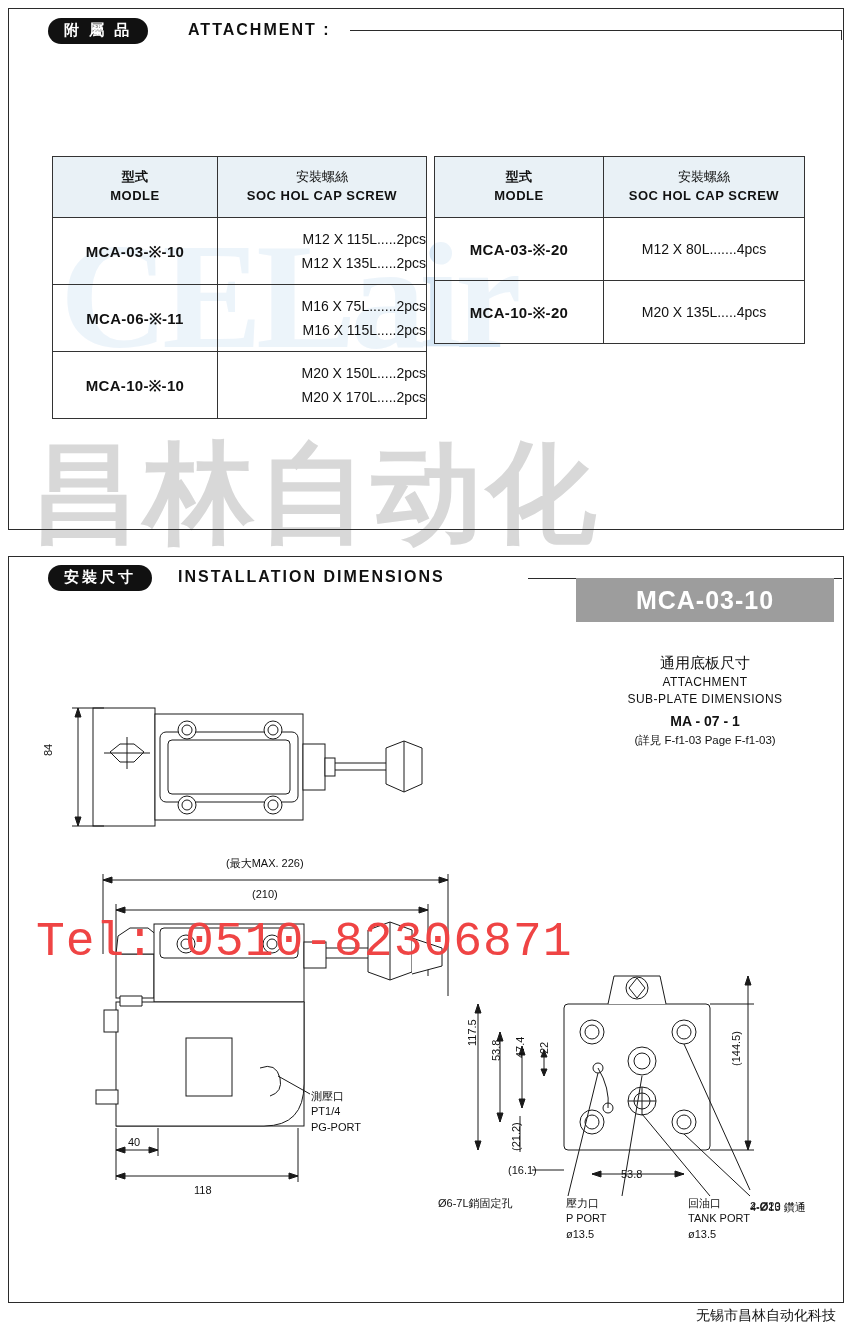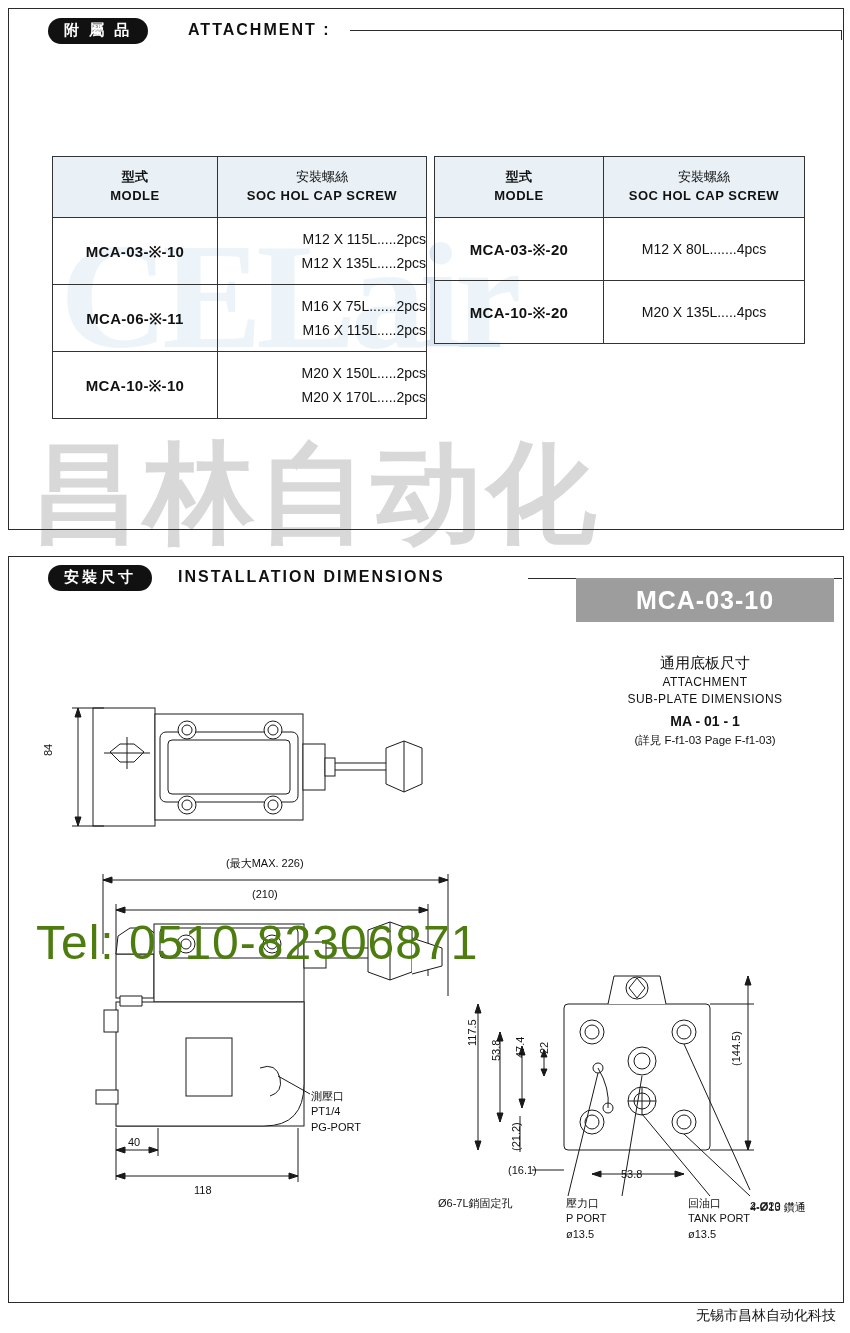--- a/index.html
+++ b/index.html
@@ -55,23 +55,23 @@
   .wm-cn{
     position:absolute;left:30px;top:420px;
     font-size:110px;font-weight:bold;
     color:#d8d8d8;
     letter-spacing:4px;
     pointer-events:none;
     z-index:0;
   }
   .wm-tel,.wm-fax{
     position:absolute;left:36px;
-    font-family:Liberation Sans, sans-serif;
+    font-family:Liberation Mono, monospace;
     font-size:48px;
-    color:#4d7c0f;
+    color:#ef4444;
     letter-spacing:1px;
     pointer-events:none;
     z-index:5;
     white-space:nowrap;
   }
   .wm-tel{top:915px;}
   .wm-fax{top:1030px;}
 
   
   .tbl{
@@ -227,21 +227,21 @@
   <div class="tag" style="left:48px;top:565px;">安裝尺寸</div>
   <div class="tag-title" style="left:178px;top:568px;">INSTALLATION DIMENSIONS</div>
   <div class="hdr-rule" style="left:528px;top:578px;width:314px;"></div>
 
   <div class="model-banner">MCA-03-10</div>
 
   <div class="subplate">
     <div class="l1">通用底板尺寸</div>
     <div class="l2">ATTACHMENT</div>
     <div class="l3">SUB-PLATE DIMENSIONS</div>
-    <div class="l4">MA - 01 - 1</div>
+    <div class="l4">MA - 07 - 1</div>
     <div class="l5">(詳見 F-f1-03  Page F-f1-03)</div>
   </div>
 
   <div class="draw">
     <svg width="834" height="745" viewBox="0 0 834 745" xmlns="http://www.w3.org/2000/svg">
       <g stroke="#1a1a1a" fill="none" stroke-width="1">
 
         <rect x="85" y="152" width="62" height="118" fill="#ffffff"></rect>
 
         <polygon points="102,196 112,188 126,188 136,196 126,206 112,206" fill="#ffffff"></polygon>

